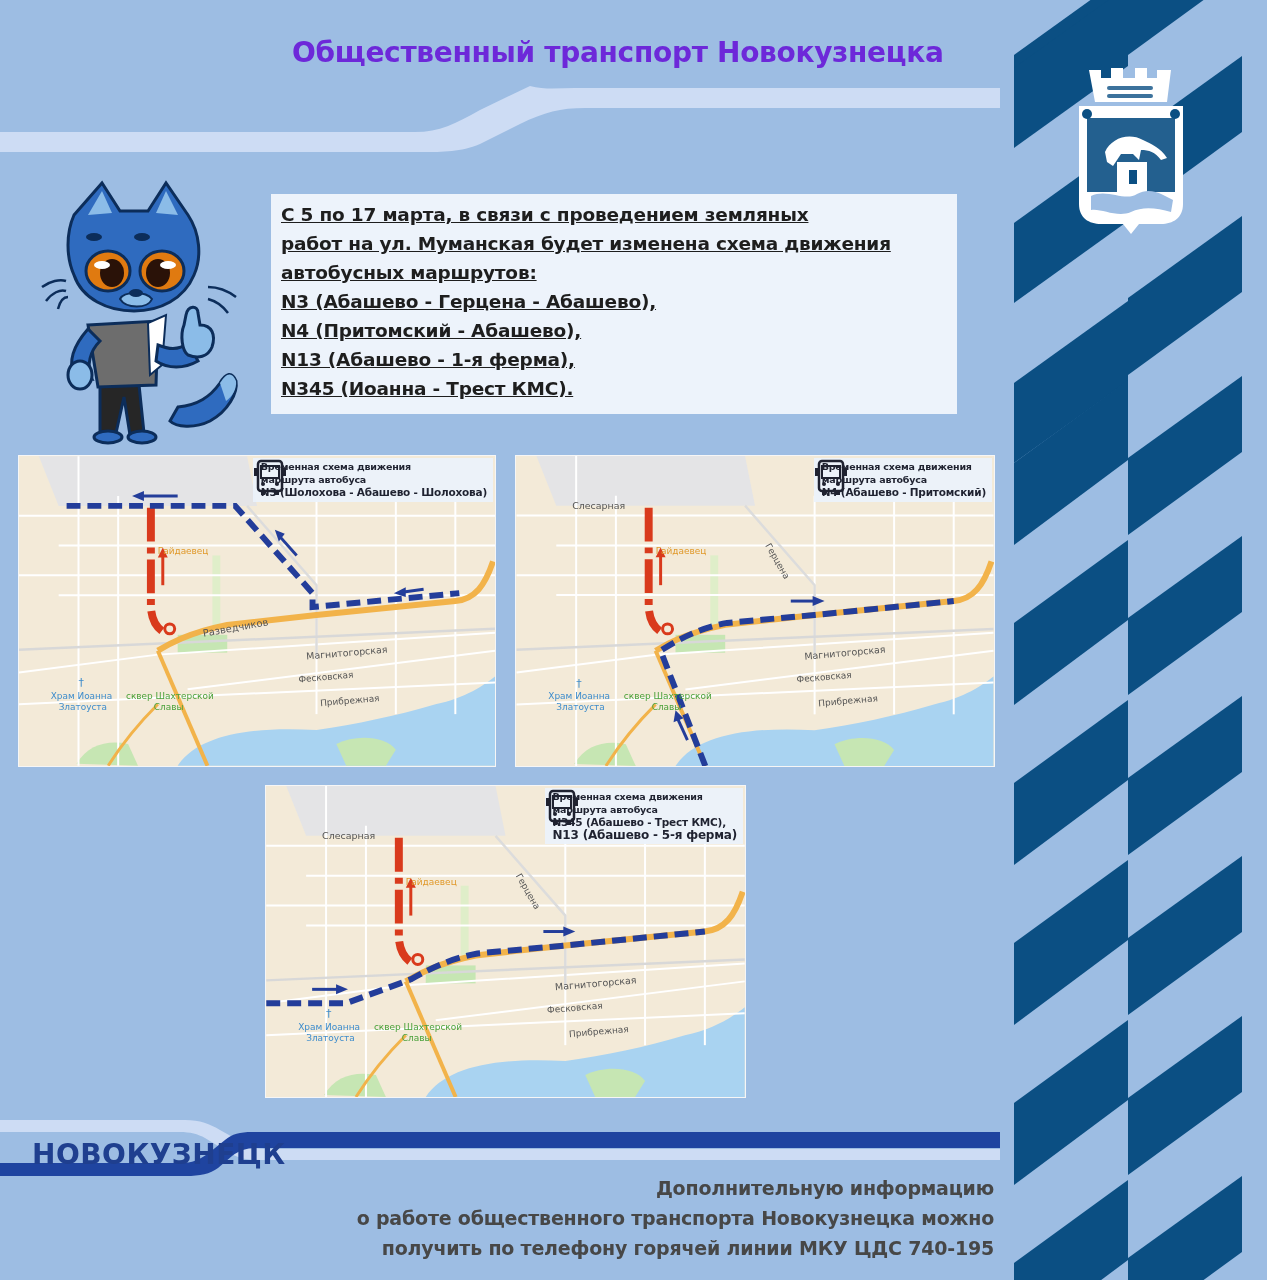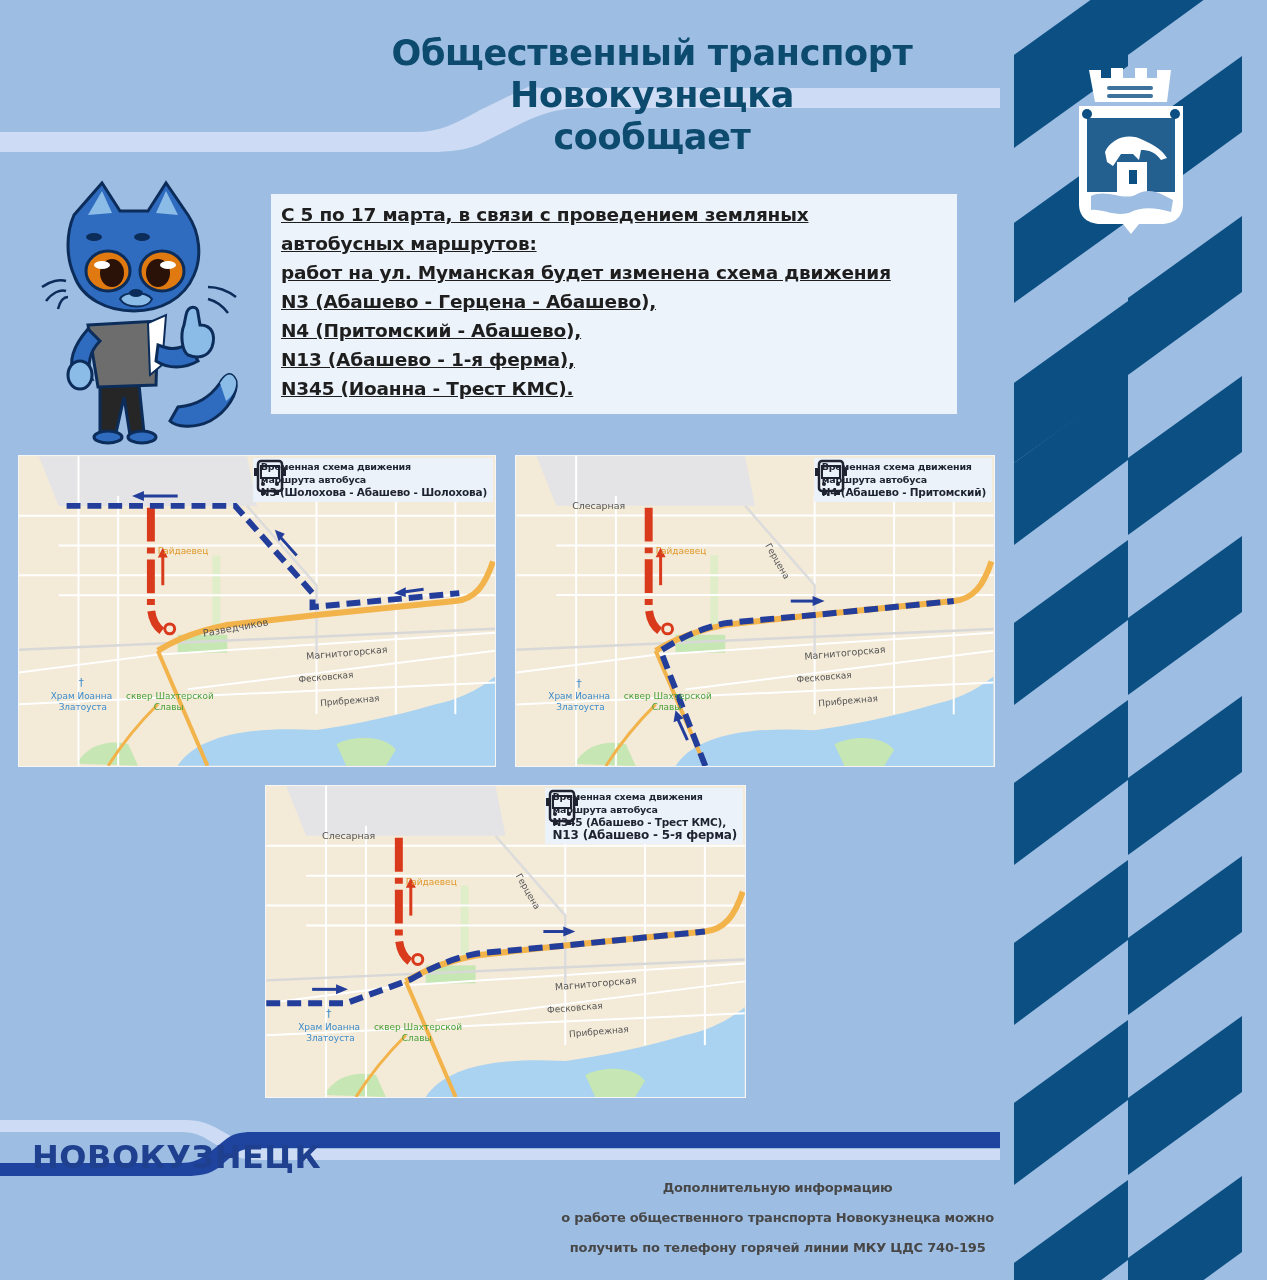--- a/index.html
+++ b/index.html
@@ -7,22 +7,22 @@
     width: 1267px; height: 1280px; position: relative; overflow: hidden;
     background: #9dbde3;
     font-family: "DejaVu Sans", "Liberation Sans", sans-serif;
   }
   .abs { position: absolute; }
 
   
   .header-title {
     left: 292px; top: 32px; width: 720px;
     font-family: "DejaVu Sans", sans-serif; font-weight: bold;
-    font-size: 35px; line-height: 42px; color: #0c4a6e;
-    letter-spacing: -0.3px; z-index: 3; text-align: center;
+    font-size: 28px; line-height: 42px; color: #6d28d9;
+    letter-spacing: -0.3px; z-index: 3;
   }
   .ribbon-svg { left: 0; top: 0; z-index: 1; }
 
   
   .stripes { left: 1014px; top: 0; width: 228px; height: 1280px; z-index: 1; }
   .crest { left: 1077px; top: 62px; width: 108px; height: 176px; z-index: 2; }
 
   
   .mascot { left: 38px; top: 175px; width: 220px; height: 270px; z-index: 2; }
 
@@ -50,39 +50,38 @@
   }
   .map-legend .bus { width: 34px; height: 38px; flex: none; }
   .map-legend .txt {
     font-size: 9.5px; line-height: 12.5px; color: #1f2230; font-weight: bold;
     letter-spacing: -0.2px;
   }
   .map-legend .txt div { white-space: nowrap; }
 
   
   .brand {
-    left: 32px; top: 1138px; font-weight: bold; font-size: 32px; color: #1f3f8f;
+    left: 32px; top: 1138px; font-weight: bold; font-size: 28px; color: #1f3f8f;
     letter-spacing: 0.5px; z-index: 3;
   }
   .footer-info {
-    right: 273px; top: 1173px; text-align: center; z-index: 3;
-    font-weight: bold; font-size: 13px; line-height: 30px; color: #474747;
+    right: 273px; top: 1173px; text-align: right; z-index: 3;
+    font-weight: bold; font-size: 19px; line-height: 30px; color: #474747;
     letter-spacing: -0.2px;
   }
 </style>
 </head>
 <body>
 
 <svg class="abs ribbon-svg" width="1010" height="160" viewBox="0 0 1010 160">
   <path d="M0,132 L415,132 C440,132 455,124 480,110 L530,86 C545,90 560,88 575,88 L1000,88 L1000,108 L585,108 C560,108 545,112 520,124 L480,144 C460,152 445,152 420,152 L0,152 Z" fill="#cddcf4"></path>
 </svg>
 
 <div class="abs header-title">
   <div>Общественный транспорт Новокузнецка</div>
-  <div>сообщает</div>
 </div>
 
 <svg class="abs stripes" width="228" height="1280" viewBox="0 0 228 1280">
   <defs>
     <clipPath id="cl">
         <rect x="0" y="0" width="114" height="1280"></rect>
       </clipPath>
     <clipPath id="cr">
         <rect x="114" y="0" width="114" height="1280"></rect>
       </clipPath>
@@ -161,22 +160,22 @@
 
   <path d="M82,124 C86,116 108,116 114,124 C110,134 88,134 82,124 Z" fill="#8bbce8" stroke="#0c2d5a" stroke-width="2"></path>
   <ellipse cx="98" cy="118" rx="7" ry="4" fill="#0c2d5a"></ellipse>
 
   <path d="M4,112 C12,106 22,104 28,106 M8,126 C14,118 22,114 28,116 M20,134 C22,126 26,122 30,122" stroke="#0c2d5a" stroke-width="2.5" fill="none"></path>
   <path d="M170,112 C180,112 190,116 198,122 M170,124 C178,126 184,130 190,138" stroke="#0c2d5a" stroke-width="2.5" fill="none"></path>
 </svg>
 
 <div class="abs notice">
   <p>С 5 по 17 марта, в связи с проведением земляных</p>
+  <p>работ на ул. Муманская будет изменена схема движения</p>
   <p>автобусных маршрутов:</p>
-  <p>работ на ул. Муманская будет изменена схема движения</p>
   <p>N3 (Абашево - Герцена - Абашево),</p>
   <p>N4 (Притомский - Абашево),</p>
   <p>N13 (Абашево - 1-я ферма),</p>
   <p>N345 (Иоанна - Трест КМС).</p>
 </div>
 
 <svg width="0" height="0" style="position:absolute">
   <defs>
     <g id="mapbase">
       <rect x="0" y="0" width="480" height="312" fill="#f3ead8"></rect>

